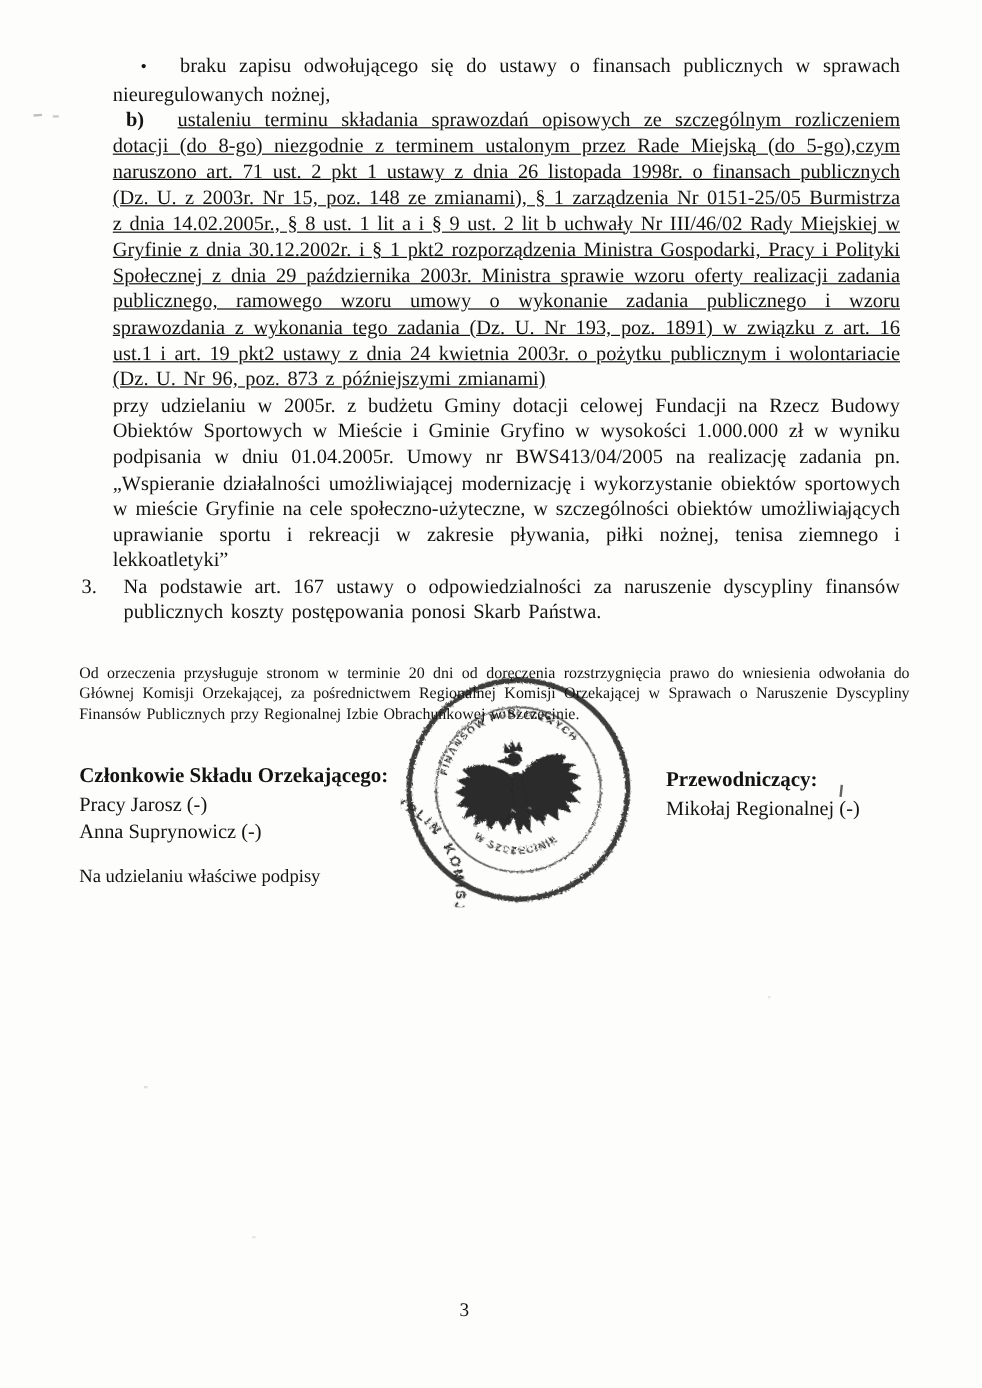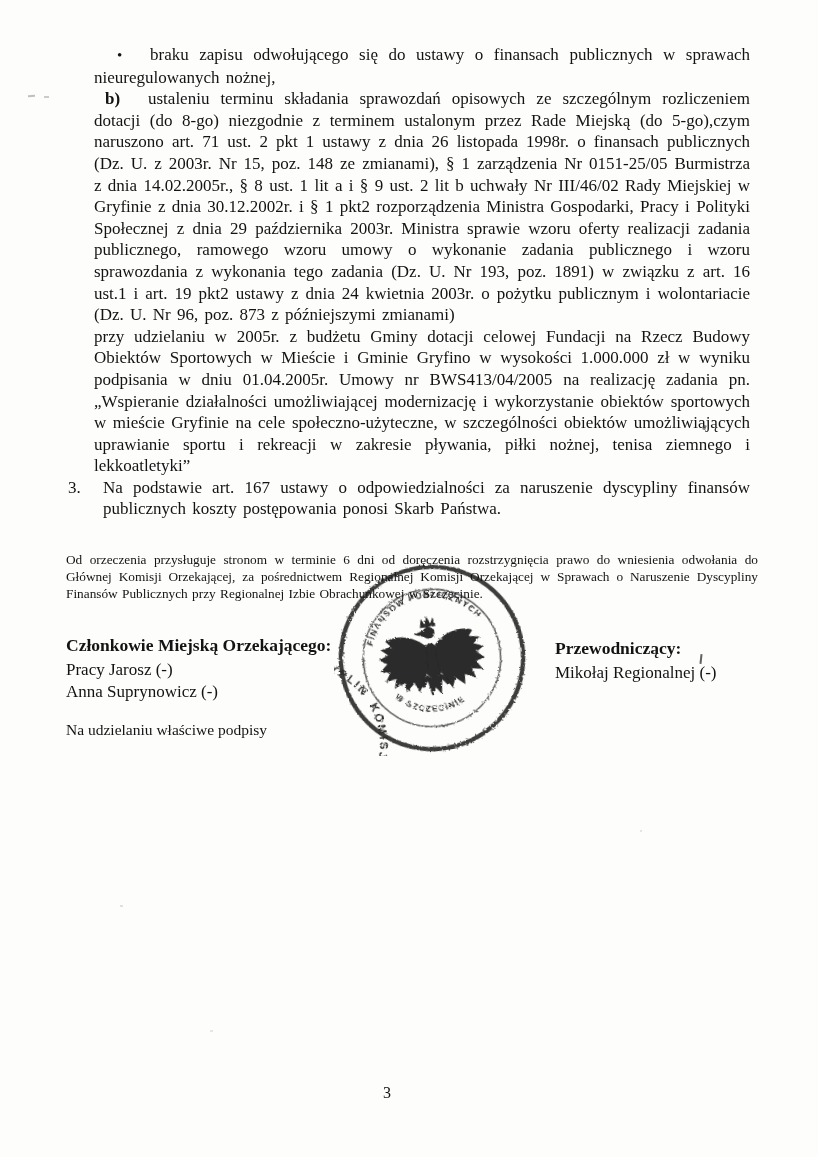--- a/index.html
+++ b/index.html
@@ -24,21 +24,21 @@
     word-spacing: 2px;
   }
   .indented { padding-left: 28px; }
   .hang-bullet { text-indent: 23px; }
   .marker-bullet {
     display: inline-block;
     width: 33px;
     text-indent: 0;
     font-size: 15px;
   }
-  .hang-b { text-indent: 11px; }
+  .hang-b { text-indent: 11px; text-decoration: underline; }
   .label-b {
     display: inline-block;
     width: 43px;
     font-weight: bold;
     text-indent: 0;
   }
   .item3 {
     padding-left: 37px;
     text-indent: -35px;
   }
@@ -105,25 +105,25 @@
 <div class="doc-body">
 
   <p class="para indented hang-bullet"><span class="marker-bullet">•</span><span>braku zapisu odwołującego się do ustawy o finansach publicznych w sprawach nieuregulowanych nożnej,</span></p>
 
   <p class="para indented hang-b"><span class="label-b">b)</span><span>ustaleniu terminu składania sprawozdań opisowych ze szczególnym rozliczeniem dotacji (do 8-go) niezgodnie z terminem ustalonym przez Rade Miejską (do 5-go),czym naruszono art. 71 ust. 2 pkt 1 ustawy z dnia 26 listopada 1998r. o finansach publicznych (Dz. U. z 2003r. Nr 15, poz. 148 ze zmianami), § 1 zarządzenia Nr 0151-25/05 Burmistrza z dnia 14.02.2005r., § 8 ust. 1 lit a i § 9 ust. 2 lit b uchwały Nr III/46/02 Rady Miejskiej w Gryfinie z dnia 30.12.2002r. i § 1 pkt2 rozporządzenia Ministra Gospodarki, Pracy i Polityki Społecznej z dnia 29 października 2003r. Ministra sprawie wzoru oferty realizacji zadania publicznego, ramowego wzoru umowy o wykonanie zadania publicznego i wzoru sprawozdania z wykonania tego zadania (Dz. U. Nr 193, poz. 1891) w związku z art. 16 ust.1 i art. 19 pkt2 ustawy z dnia 24 kwietnia 2003r. o pożytku publicznym i wolontariacie (Dz. U. Nr 96, poz. 873 z późniejszymi zmianami)</span></p>
 
   <p class="para indented">przy udzielaniu w 2005r. z budżetu Gminy dotacji celowej Fundacji na Rzecz Budowy Obiektów Sportowych w Mieście i Gminie Gryfino w wysokości 1.000.000 zł w wyniku podpisania w dniu 01.04.2005r. Umowy nr BWS413/04/2005 na realizację zadania pn. „Wspieranie działalności umożliwiającej modernizację i wykorzystanie obiektów sportowych w mieście Gryfinie na cele społeczno-użyteczne, w szczególności obiektów umożliwiających uprawianie sportu i rekreacji w zakresie pływania, piłki nożnej, tenisa ziemnego i lekkoatletyki”</p>
 
   <p class="para item3"><span class="label-3">3.</span><span>Na podstawie art. 167 ustawy o odpowiedzialności za naruszenie dyscypliny finansów publicznych koszty postępowania ponosi Skarb Państwa.</span></p>
 
-  <p class="appeal-note">Od orzeczenia przysługuje stronom w terminie 6 dni od doręczenia rozstrzygnięcia prawo do wniesienia odwołania do Głównej Komisji Orzekającej, za pośrednictwem Regionalnej Komisji Orzekającej w Sprawach o Naruszenie Dyscypliny Finansów Publicznych przy Regionalnej Izbie Obrachunkowej w Szczecinie.</p>
+  <p class="appeal-note">Od orzeczenia przysługuje stronom w terminie 20 dni od doręczenia rozstrzygnięcia prawo do wniesienia odwołania do Głównej Komisji Orzekającej, za pośrednictwem Regionalnej Komisji Orzekającej w Sprawach o Naruszenie Dyscypliny Finansów Publicznych przy Regionalnej Izbie Obrachunkowej w Szczecinie.</p>
 
   <div class="signatures">
     <div class="sig-left">
-      <p class="sig-heading">Członkowie Miejską Orzekającego:</p>
+      <p class="sig-heading">Członkowie Składu Orzekającego:</p>
       <p class="sig-name">Pracy Jarosz (-)</p>
       <p class="sig-name">Anna Suprynowicz (-)</p>
       <p class="original-note">Na udzielaniu właściwe podpisy</p>
     </div>
     <div class="sig-right">
       <p class="sig-heading">Przewodniczący:</p>
       <p class="sig-name">Mikołaj Regionalnej (-)</p>
     </div>
   </div>
 

